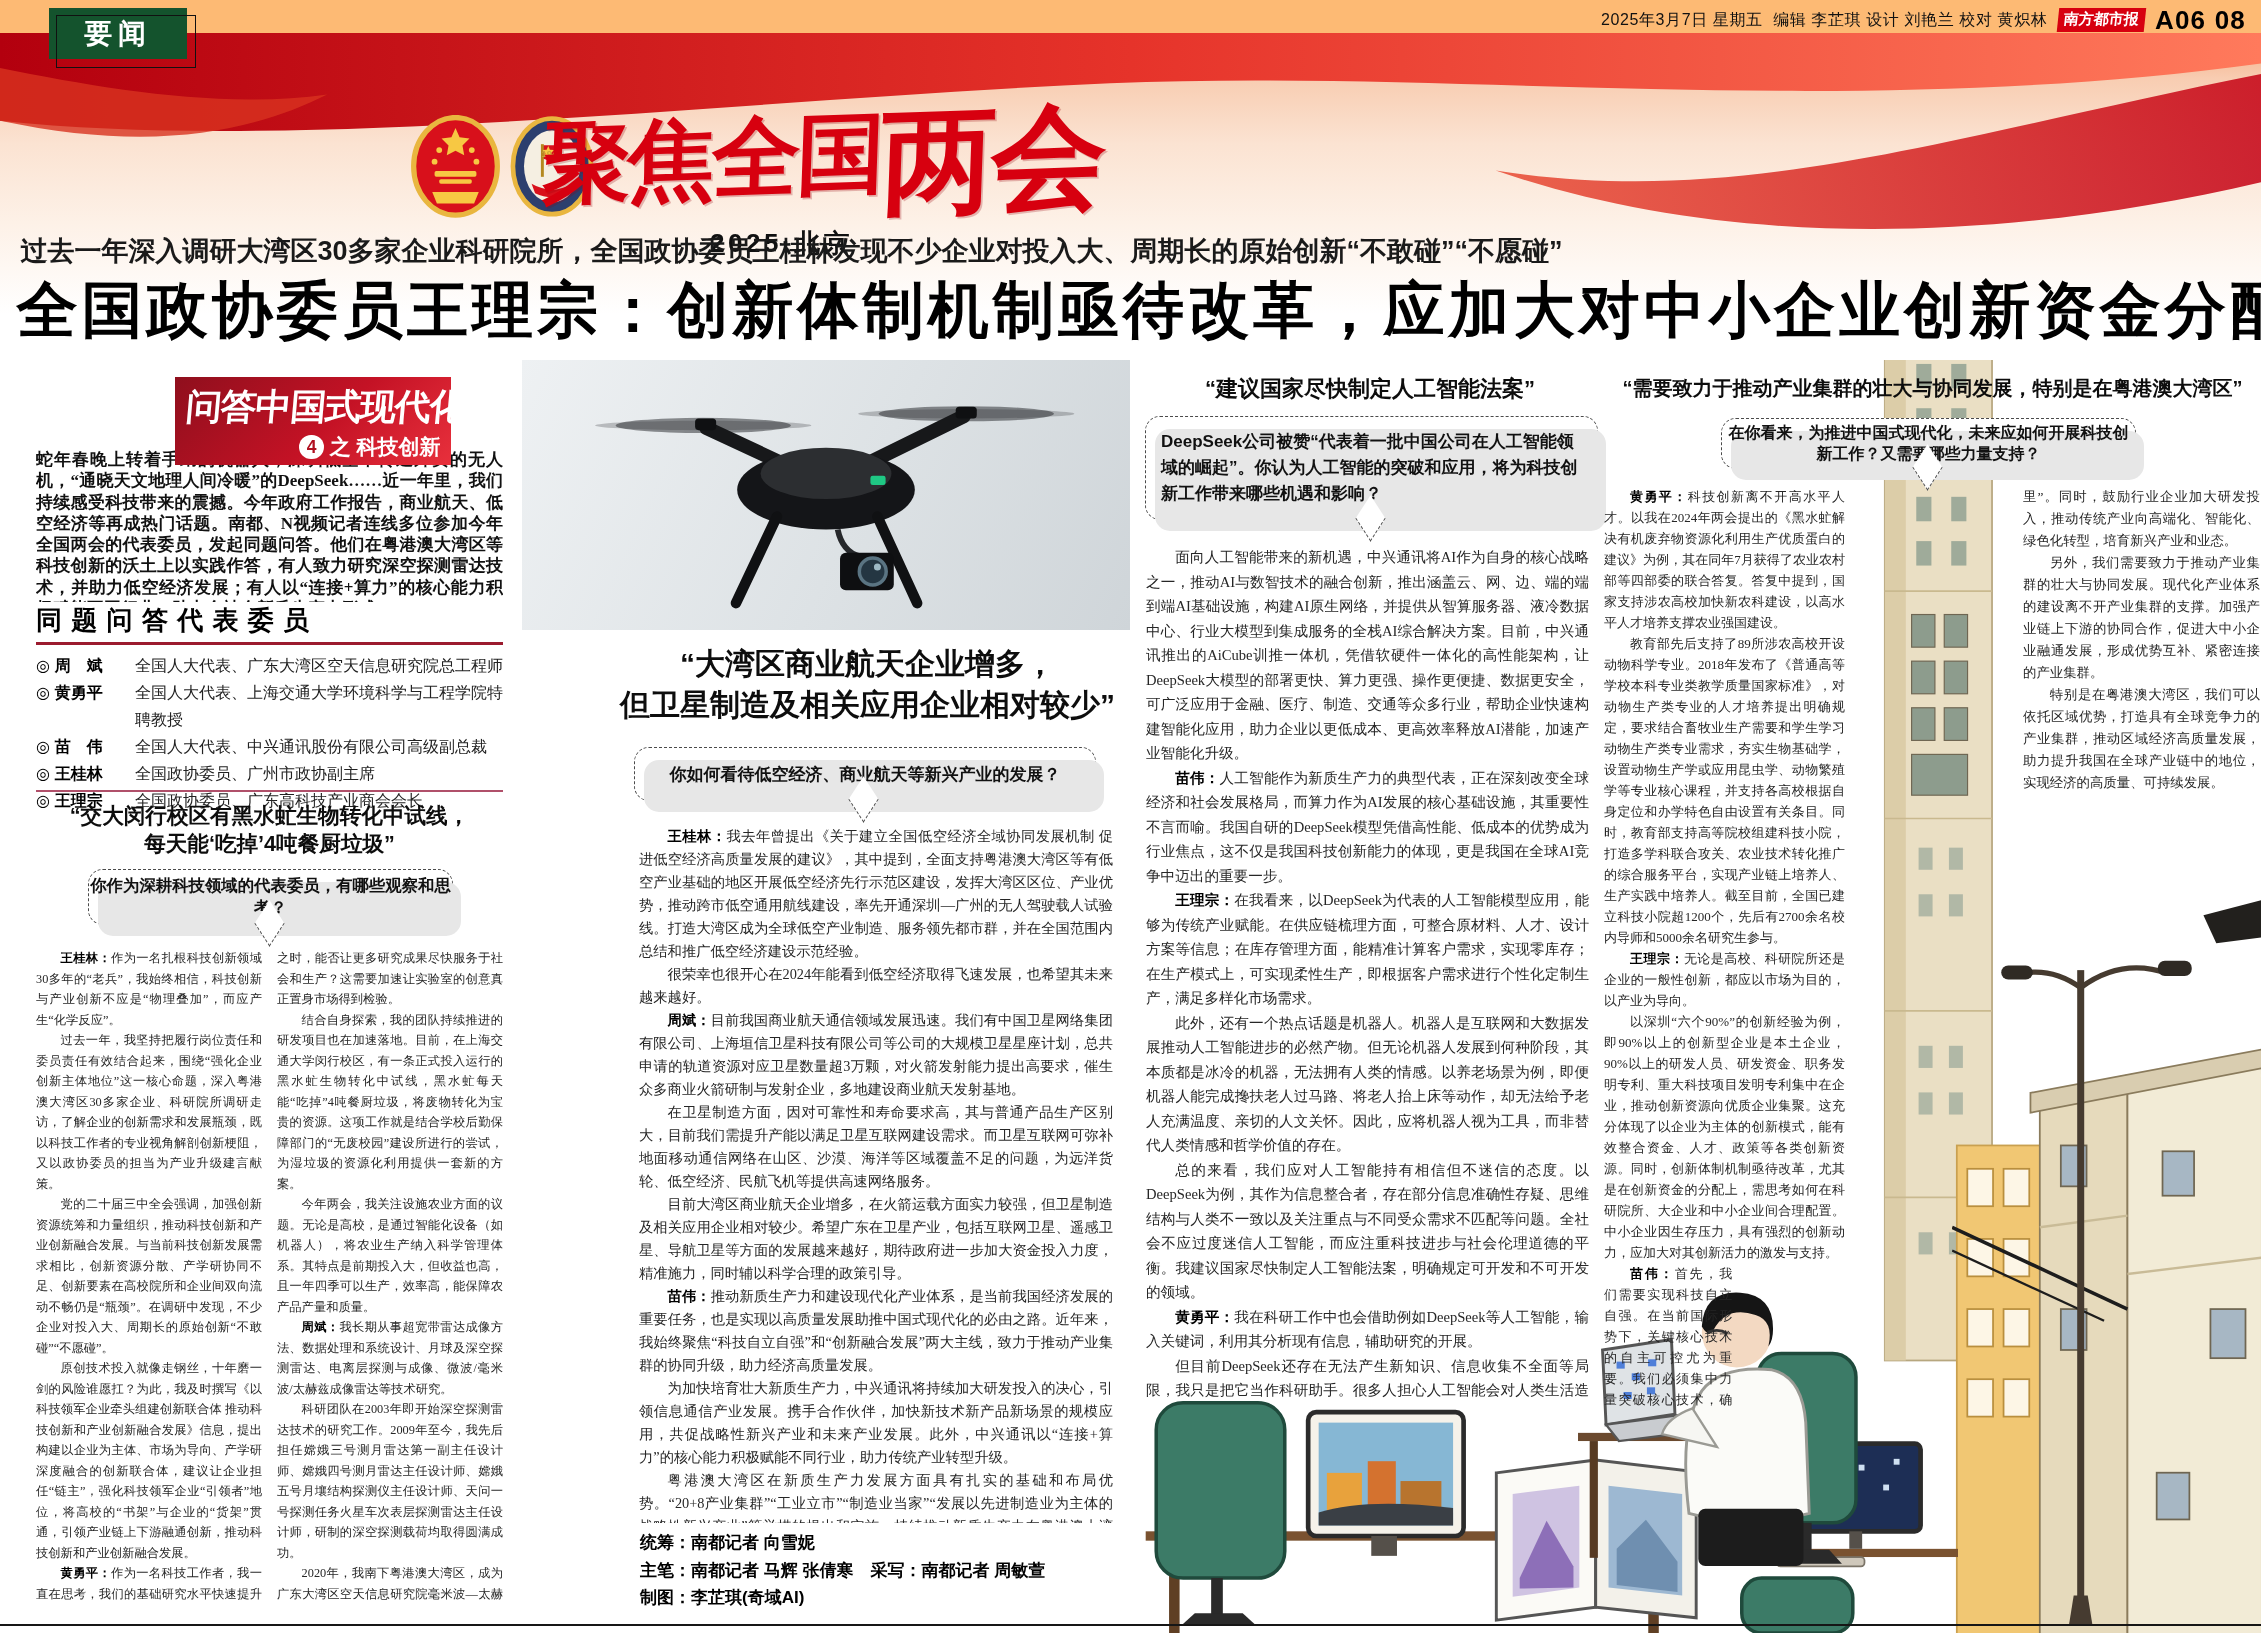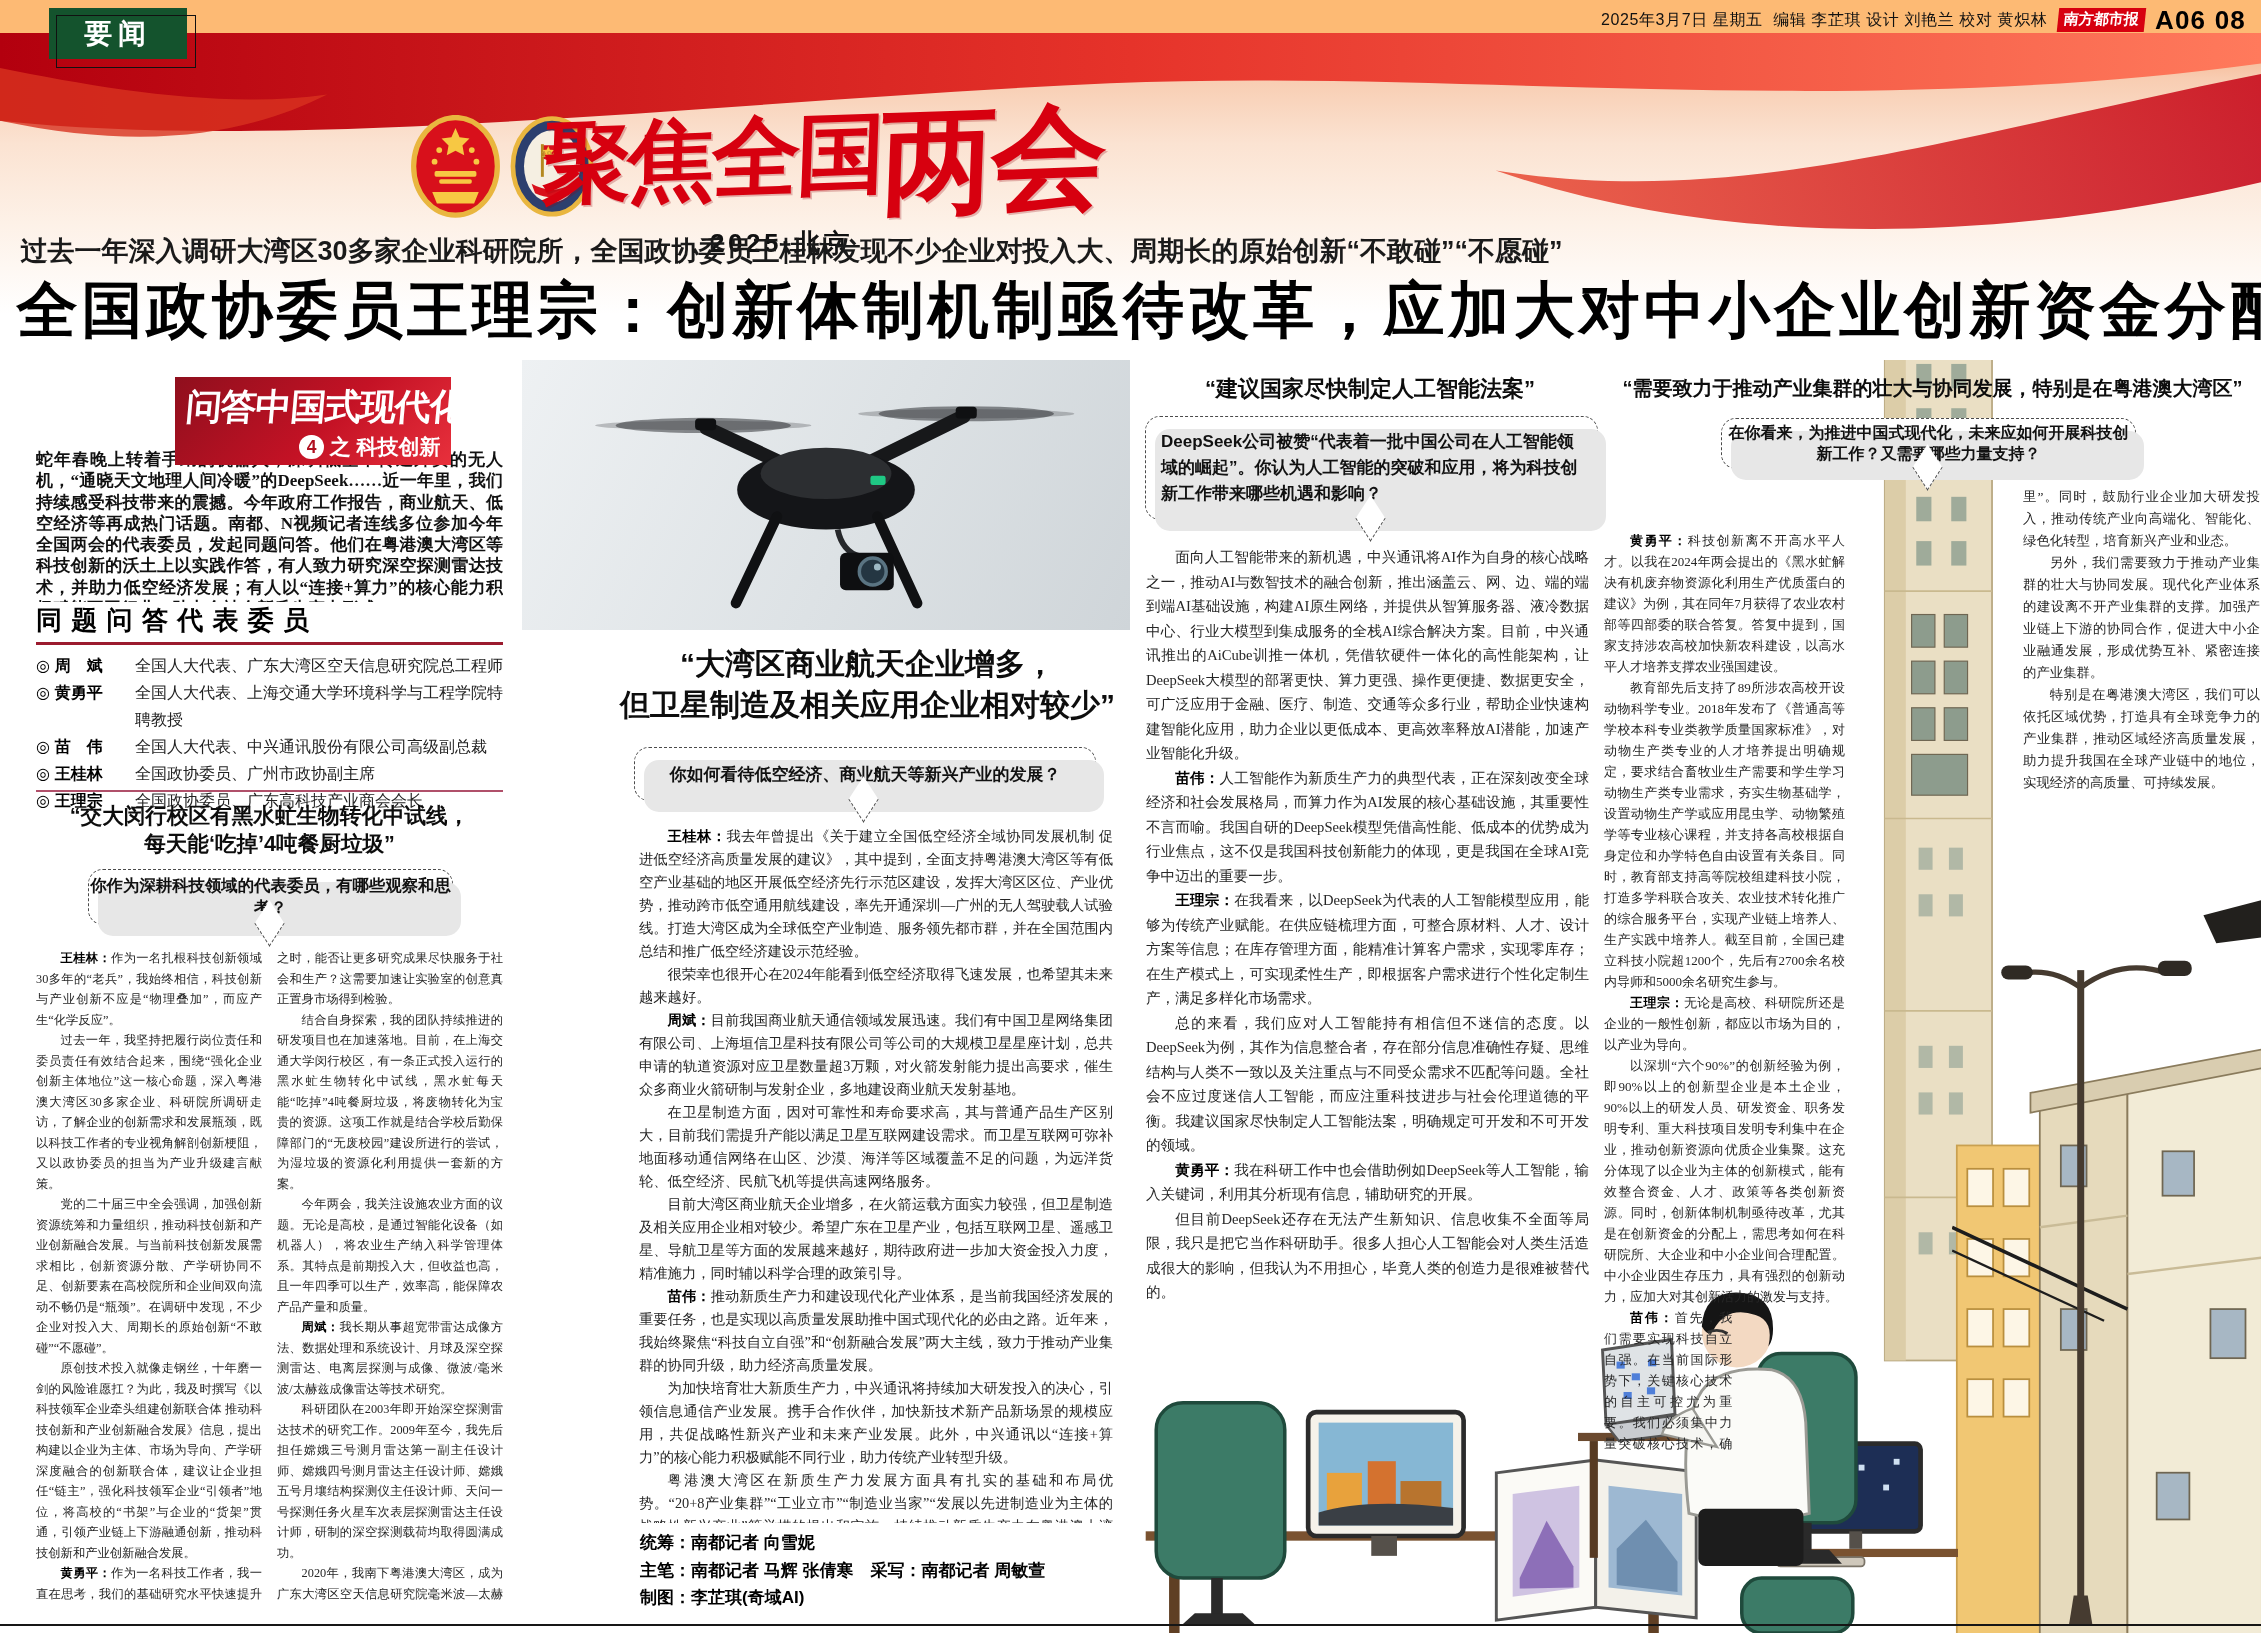--- a/index.html
+++ b/index.html
@@ -65,21 +65,21 @@
   .qb-ai{left:1145px;top:416px;width:453px;height:104px;font-size:17px;line-height:26px;padding:0 15px;text-align:left;}
   .qb-right{left:1721px;top:418px;width:415px;height:51px;font-size:16px;}
   
   .bodytxt{font-family:"Liberation Serif","DejaVu Serif",serif;color:#262626;text-align:justify;overflow:hidden;z-index:2;}
   .bodytxt p{margin:0;text-indent:2em;}
   .bodytxt .spk{font-family:"Liberation Sans","DejaVu Sans",sans-serif;font-weight:900;color:#000;}
   .body-left{left:36px;top:948px;width:467px;height:672px;font-size:12.3px;line-height:20.5px;
              column-count:2;column-gap:15px;}
   .body-mid{left:639px;top:825px;width:474px;height:698px;font-size:14.3px;line-height:23px;}
   .body-ai{left:1146px;top:545px;width:443px;height:862px;font-size:14.6px;line-height:24.5px;}
-  .body-r1{left:1604px;top:486px;width:241px;height:923px;font-size:13px;line-height:21px;margin-top:44px;}
+  .body-r1{left:1604px;top:486px;width:241px;height:923px;font-size:13px;line-height:21px;}
   .body-r2{left:2023px;top:486px;width:237px;height:444px;font-size:13.4px;line-height:22px;}
   .wrap-spacer{float:right;width:108px;height:316px;margin-left:4.7px;}
   
   .photo{left:522px;top:360px;width:608px;height:270px;z-index:2;
      background:linear-gradient(115deg,#eef1f3 0%,#dde2e5 55%,#cfd5d9 100%);}
   
   .credits{left:640px;top:1529px;width:444px;font-size:17px;font-weight:900;color:#000;line-height:27.5px;z-index:2;}
   .bottom-rule{left:0px;top:1624px;width:2261px;height:2.3px;background:#161616;}
   svg{display:block;}
 </style>
@@ -243,20 +243,21 @@
     </div>
 
   <div class="abs quote q-ai" id="quote-ai">
       <div>“建议国家尽快制定人工智能法案”</div>
     </div>
   <div class="abs qbox qb-ai">DeepSeek公司被赞“代表着一批中国公司在人工智能领域的崛起”。你认为人工智能的突破和应用，将为科技创新工作带来哪些机遇和影响？</div>
   <div class="abs bodytxt body-ai" id="body-ai">
       <p>面向人工智能带来的新机遇，中兴通讯将AI作为自身的核心战略之一，推动AI与数智技术的融合创新，推出涵盖云、网、边、端的端到端AI基础设施，构建AI原生网络，并提供从智算服务器、液冷数据中心、行业大模型到集成服务的全栈AI综合解决方案。目前，中兴通讯推出的AiCube训推一体机，凭借软硬件一体化的高性能架构，让DeepSeek大模型的部署更快、算力更强、操作更便捷、数据更安全，可广泛应用于金融、医疗、制造、交通等众多行业，帮助企业快速构建智能化应用，助力企业以更低成本、更高效率释放AI潜能，加速产业智能化升级。</p>
       <p><b class="spk">苗伟：</b>人工智能作为新质生产力的典型代表，正在深刻改变全球经济和社会发展格局，而算力作为AI发展的核心基础设施，其重要性不言而喻。我国自研的DeepSeek模型凭借高性能、低成本的优势成为行业焦点，这不仅是我国科技创新能力的体现，更是我国在全球AI竞争中迈出的重要一步。</p>
       <p><b class="spk">王理宗：</b>在我看来，以DeepSeek为代表的人工智能模型应用，能够为传统产业赋能。在供应链梳理方面，可整合原材料、人才、设计方案等信息；在库存管理方面，能精准计算客户需求，实现零库存；在生产模式上，可实现柔性生产，即根据客户需求进行个性化定制生产，满足多样化市场需求。</p>
+      <p>此外，还有一个热点话题是机器人。机器人是互联网和大数据发展推动人工智能进步的必然产物。但无论机器人发展到何种阶段，其本质都是冰冷的机器，无法拥有人类的情感。以养老场景为例，即便机器人能完成搀扶老人过马路、将老人抬上床等动作，却无法给予老人充满温度、亲切的人文关怀。因此，应将机器人视为工具，而非替代人类情感和哲学价值的存在。</p>
       <p>总的来看，我们应对人工智能持有相信但不迷信的态度。以DeepSeek为例，其作为信息整合者，存在部分信息准确性存疑、思维结构与人类不一致以及关注重点与不同受众需求不匹配等问题。全社会不应过度迷信人工智能，而应注重科技进步与社会伦理道德的平衡。我建议国家尽快制定人工智能法案，明确规定可开发和不可开发的领域。</p>
       <p><b class="spk">黄勇平：</b>我在科研工作中也会借助例如DeepSeek等人工智能，输入关键词，利用其分析现有信息，辅助研究的开展。</p>
       <p>但目前DeepSeek还存在无法产生新知识、信息收集不全面等局限，我只是把它当作科研助手。很多人担心人工智能会对人类生活造成很大的影响，但我认为不用担心，毕竟人类的创造力是很难被替代的。</p>
     </div>
 
   <div class="abs quote q-right" id="quote-future">
       <div>“需要致力于推动产业集群的壮大与协同发展，特别是在粤港澳大湾区”</div>
     </div>
   <div class="abs qbox qb-right">在你看来，为推进中国式现代化，未来应如何开展科技创新工作？又需要哪些力量支持？</div>
   <div class="abs bodytxt body-r1" id="body-future-1">

